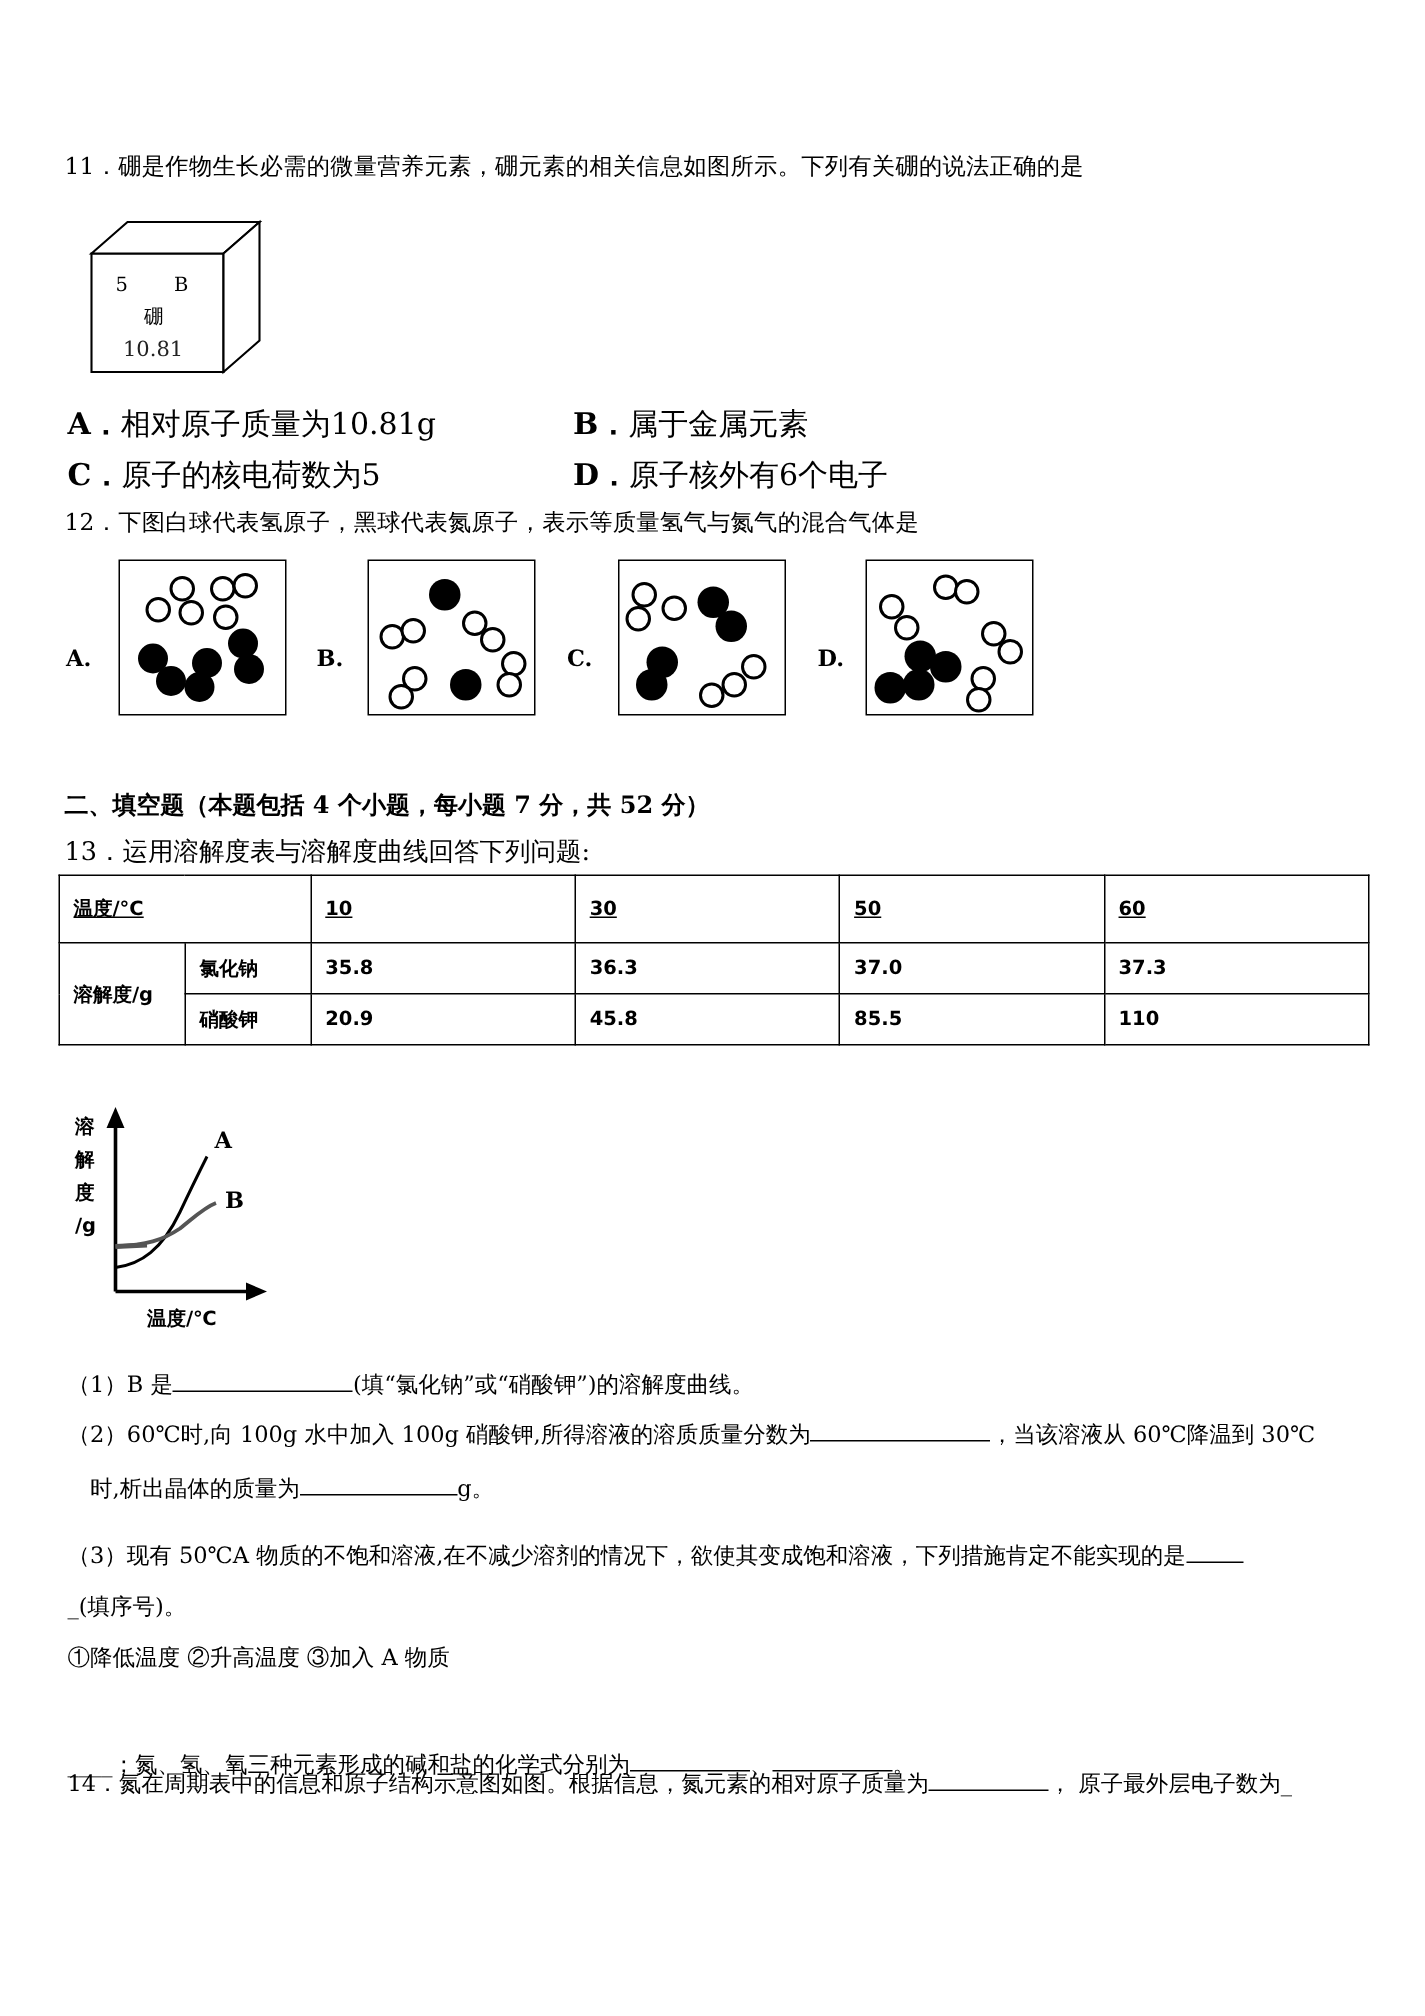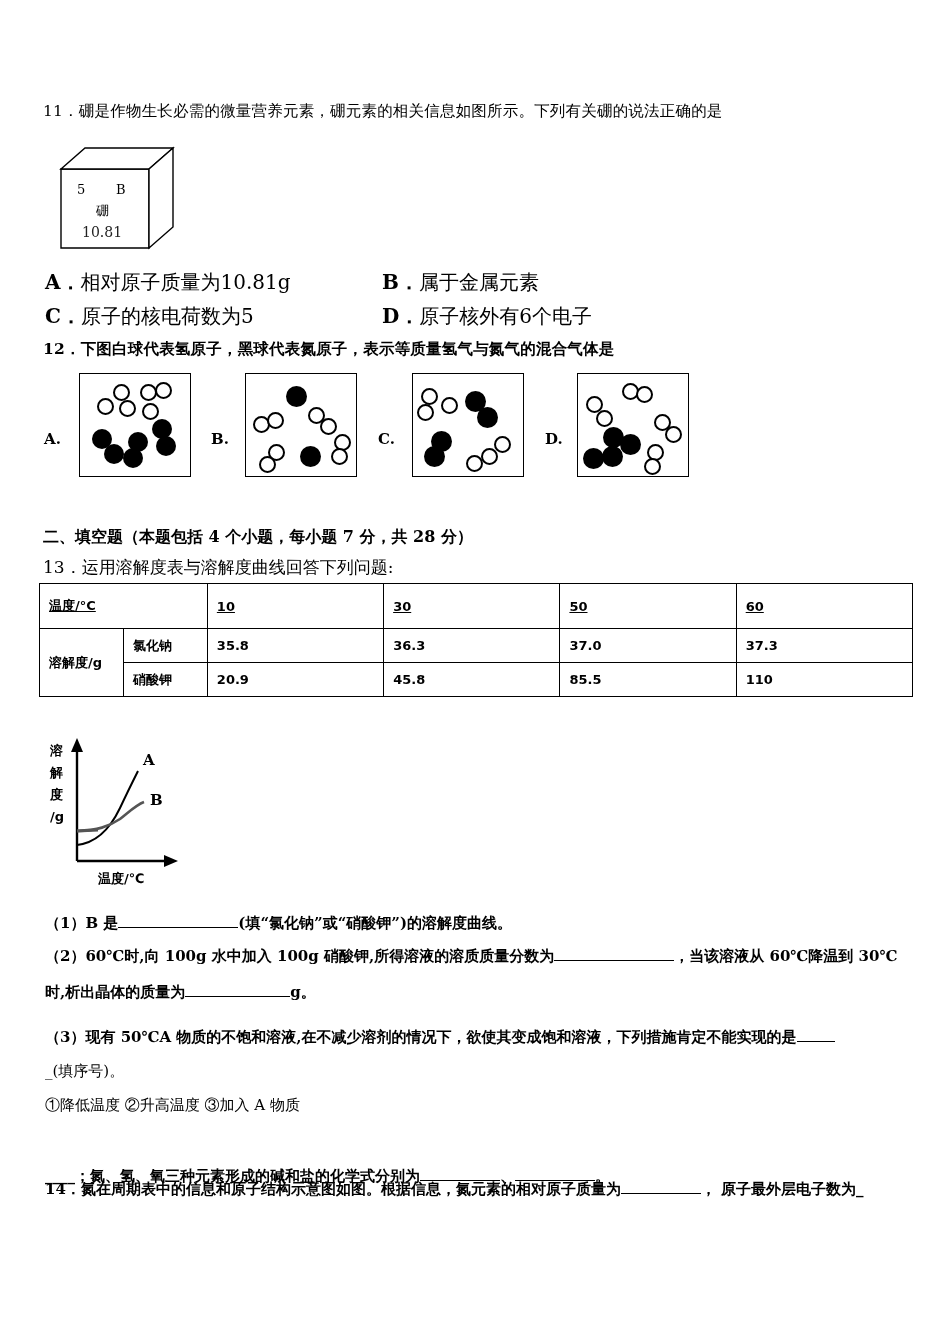--- a/index.html
+++ b/index.html
@@ -132,21 +132,21 @@
     font-size: 15px;
     font-weight: bold;
   }
 
   
   .sub-q {
     position: absolute;
     font-size: 15px;
     white-space: nowrap;
   }
-  .sub-q b { font-weight: bold; }
+  .sub-q b { font-weight: normal; }
   .blank {
     display: inline-block;
     border-bottom: 1.3px solid #000;
     vertical-align: baseline;
   }
   .b-sm  { width: 38px; }
   .b-md  { width: 80px; }
   .b-lg  { width: 105px; }
   .b-xl  { width: 120px; }
 </style>
@@ -180,21 +180,21 @@
   <div class="opt" style="left:382px; top:269px;">
     <span class="bold">B．</span><span>属于金属元素</span>
   </div>
   <div class="opt" style="left:45px; top:303px;">
     <span class="bold">C．</span><span>原子的核电荷数为5</span>
   </div>
   <div class="opt" style="left:382px; top:303px;">
     <span class="bold">D．</span><span>原子核外有6个电子</span>
   </div>
 
-  <div class="q-line" style="left:43px; top:337px;font-weight:bold;">
+  <div class="q-line" style="left:43px; top:337px;">
     <span>12．</span><span>下图白球代表氢原子，黑球代表氮原子，表示等质量氢气与氮气的混合气体是</span>
   </div>
 
   <div class="mol-label" style="left:44px; top:430px;">A.</div>
   <div class="mol-box" style="left:79px; top:373px; width:112px; height:104px;">
     <span class="atom white" style="left:17px; top:24px; width:17px; height:17px;"></span>
     <span class="atom white" style="left:33px; top:10px; width:17px; height:17px;"></span>
     <span class="atom white" style="left:39px; top:26px; width:17px; height:17px;"></span>
     <span class="atom white" style="left:60px; top:10px; width:17px; height:17px;"></span>
     <span class="atom white" style="left:75px; top:8px;  width:17px; height:17px;"></span>
@@ -244,21 +244,21 @@
     <span class="atom white" style="left:76px; top:40px; width:17px; height:17px;"></span>
     <span class="atom white" style="left:87px; top:52px; width:17px; height:17px;"></span>
     <span class="atom white" style="left:69px; top:70px; width:17px; height:17px;"></span>
     <span class="atom white" style="left:66px; top:84px; width:17px; height:17px;"></span>
     <span class="atom black" style="left:25px; top:53px; width:21px; height:21px;"></span>
     <span class="atom black" style="left:42px; top:60px; width:21px; height:21px;"></span>
     <span class="atom black" style="left:5px;  top:74px; width:21px; height:21px;"></span>
     <span class="atom black" style="left:24px; top:72px; width:21px; height:21px;"></span>
   </div>
 
-  <div id="section2">二、填空题（本题包括 4 个小题，每小题 7 分，共 28 分）</div>
+  <div id="section2">二、填空题（本题包括 4 个小题，每小题 7 分，共 52 分）</div>
   <div id="q13-stem">
     <span>13．</span><span>运用溶解度表与溶解度曲线回答下列问题:</span>
   </div>
 
   <table id="sol-table">
     <tbody>
         <tr class="c-head">
       <td class="col-a" colspan="2">温度/°C</td>
       <td class="col-v">10</td>
       <td class="col-v">30</td>
@@ -310,21 +310,21 @@
     </svg>
   </div>
 
   <div class="sub-q" style="left:45px; top:914px;">
     <b>（1）B 是</b><span class="blank b-xl"></span><b>(填“氯化钠”或“硝酸钾”)的溶解度曲线。</b>
   </div>
 
   <div class="sub-q" style="left:45px; top:947px;">
     <b>（2）60℃时,向 100g 水中加入 100g 硝酸钾,所得溶液的溶质质量分数为</b><span class="blank b-xl"></span><b>，当该溶液从 60℃降温到 30℃</b>
   </div>
-  <div class="sub-q" style="left:45px; top:983px;">
+  <div class="sub-q" style="left:60px; top:983px;">
     <b>时,析出晶体的质量为</b><span class="blank b-lg"></span><b>g。</b>
   </div>
 
   <div class="sub-q" style="left:45px; top:1028px;">
     <b>（3）现有 50℃A 物质的不饱和溶液,在不减少溶剂的情况下，欲使其变成饱和溶液，下列措施肯定不能实现的是</b><span class="blank b-sm"></span>
   </div>
   <div class="sub-q" style="left:45px; top:1062px;">_(填序号)。</div>
   <div class="sub-q" style="left:45px; top:1096px;">①降低温度  ②升高温度 ③加入 A 物质</div>
 
   <div class="sub-q" style="left:45px; top:1164px;margin-top:16px;">

